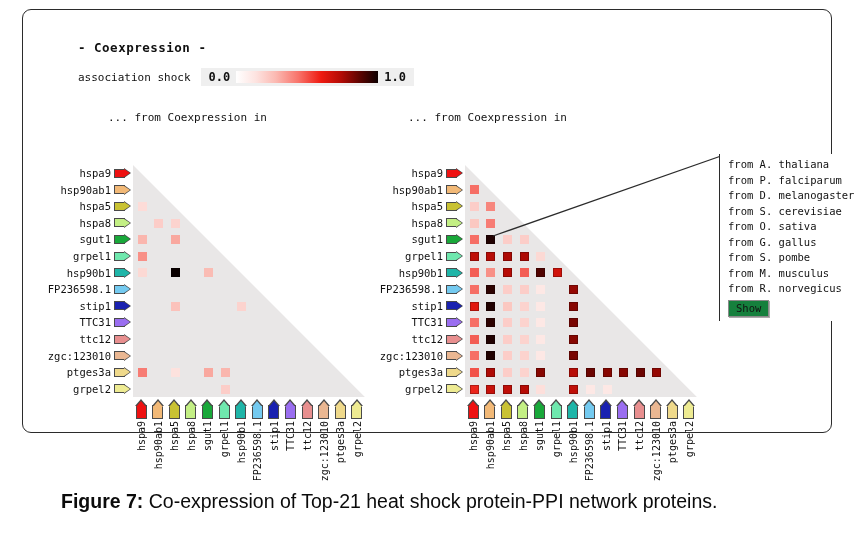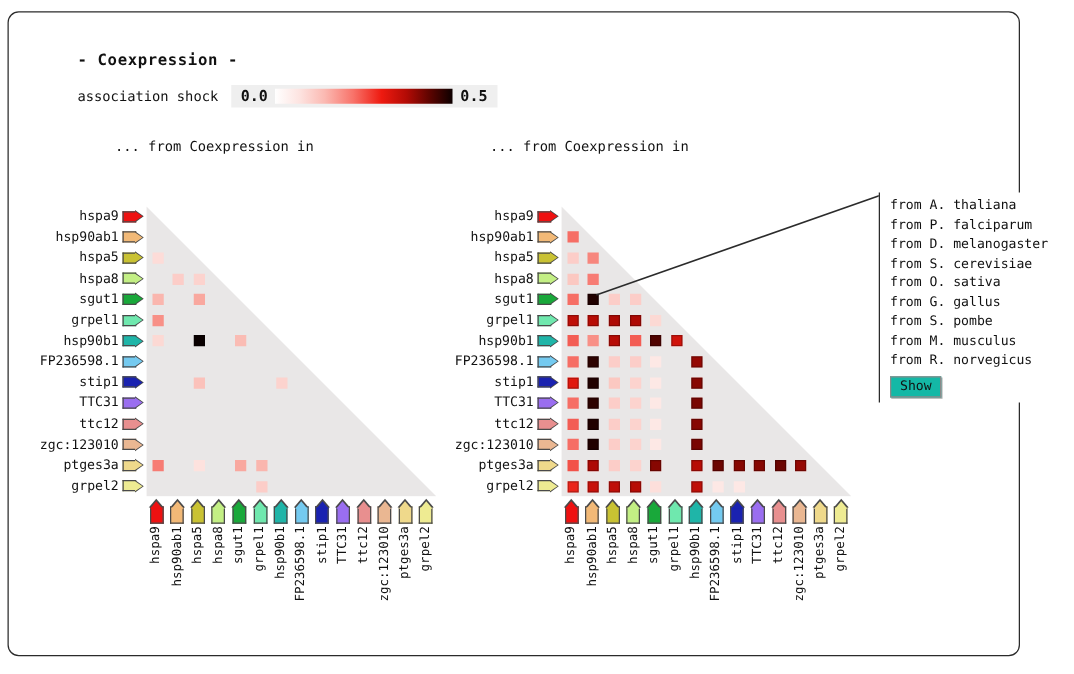--- a/index.html
+++ b/index.html
@@ -1,21 +1,21 @@
 <!DOCTYPE html>
 <html><head>
 <meta charset="utf-8">
 <style>
   html,body{margin:0;padding:0;background:#ffffff;}
   body{width:859px;height:539px;overflow:hidden;
        font-family:"DejaVu Sans Mono",monospace;}
 
   #figure-frame{
-    position:absolute; left:6px; top:9px;
-    width:810px; height:516px;
+    position:absolute; left:22px; top:9px;
+    width:810px; height:424px;
     border:1.6px solid #2b2b2b;
     border-radius:9px;
     background:#ffffff;
     box-sizing:border-box;
   }
 
   
   #coexp-title{
     position:absolute; left:55px; top:30px;
     font-size:12.5px; font-weight:bold; letter-spacing:.5px;
@@ -109,21 +109,21 @@
     border-left:1.6px solid #2b2b2b;
     padding:3px 0 4px 8px;
     background:#ffffff;
   }
   .species-item{font-size:10.5px;color:#111;line-height:15.5px;white-space:nowrap;}
   #show-button{
     display:inline-block;margin-top:3px;
     font-size:10.5px;color:#111;
     padding:1px 7px 2px 7px;
     border:1.5px solid #8a8a8a;
-    background:#14b8a6;
+    background:#15803d;
     box-shadow:1px 1px 0 #aaa;
   }
   #connector{position:absolute;left:466px;top:140px;pointer-events:none;}
 
   
   #fig-caption{
     position:absolute; left:38px; top:480px;
     width:780px;
     font-family:"Liberation Sans",sans-serif;
     font-size:19.5px; color:#0b0b0b; white-space:nowrap;
@@ -135,21 +135,21 @@
 
 <div id="figure-frame">
 
   <div id="coexp-title">- Coexpression -</div>
 
   <div id="legend-row">
     <span id="legend-label">association shock</span>
     <span id="legend-bar-wrap">
       <span id="legend-min">0.0</span>
       <span id="legend-gradient"></span>
-      <span id="legend-max">0.5</span>
+      <span id="legend-max">1.0</span>
     </span>
   </div>
 
   <div class="panel-caption" id="caption-left"><div>... from Coexpression in</div></div>
   <div class="panel-caption" id="caption-right"><div>... from Coexpression in</div></div>
 
   <div class="matrix" id="matrix-left" style="left: 26px; top: 155px; width: 324.4px; height: 318.4px;">
       <div class="row-labels" style="left: 0px; top: 0px; width: 82px; height: 232.4px;">
         <div class="row-label" style="top: 0px; width: 82px;">
           <span class="txt">hspa9</span>
@@ -700,13 +700,14 @@
         </div>
       </div>
     </div>
 
   <svg id="connector" width="240" height="95">
     <line x1="4" y1="86" x2="232" y2="6" stroke="#2b2b2b" stroke-width="1.3"></line>
   </svg>
 
   <div id="species-box"><div class="species-item">from A. thaliana</div><div class="species-item">from P. falciparum</div><div class="species-item">from D. melanogaster</div><div class="species-item">from S. cerevisiae</div><div class="species-item">from O. sativa</div><div class="species-item">from G. gallus</div><div class="species-item">from S. pombe</div><div class="species-item">from M. musculus</div><div class="species-item">from R. norvegicus</div><div id="show-button">Show</div></div>
 
+  <div id="fig-caption"><b>Figure 7:</b><span> Co-expression of Top-21 heat shock protein-PPI network proteins.</span></div>
 </div>
 
 </body></html>

